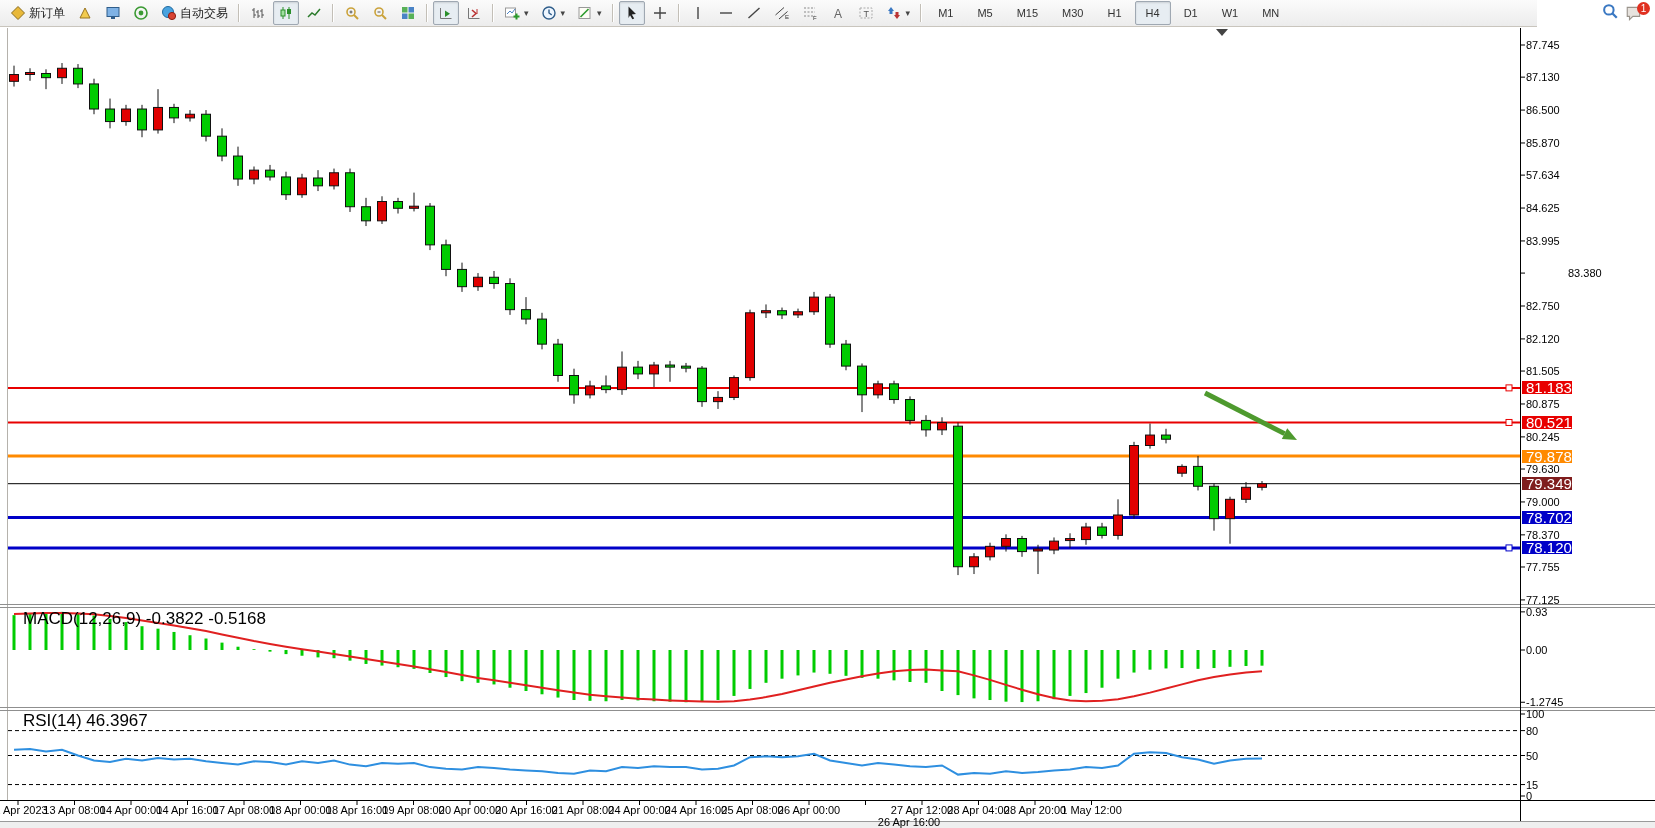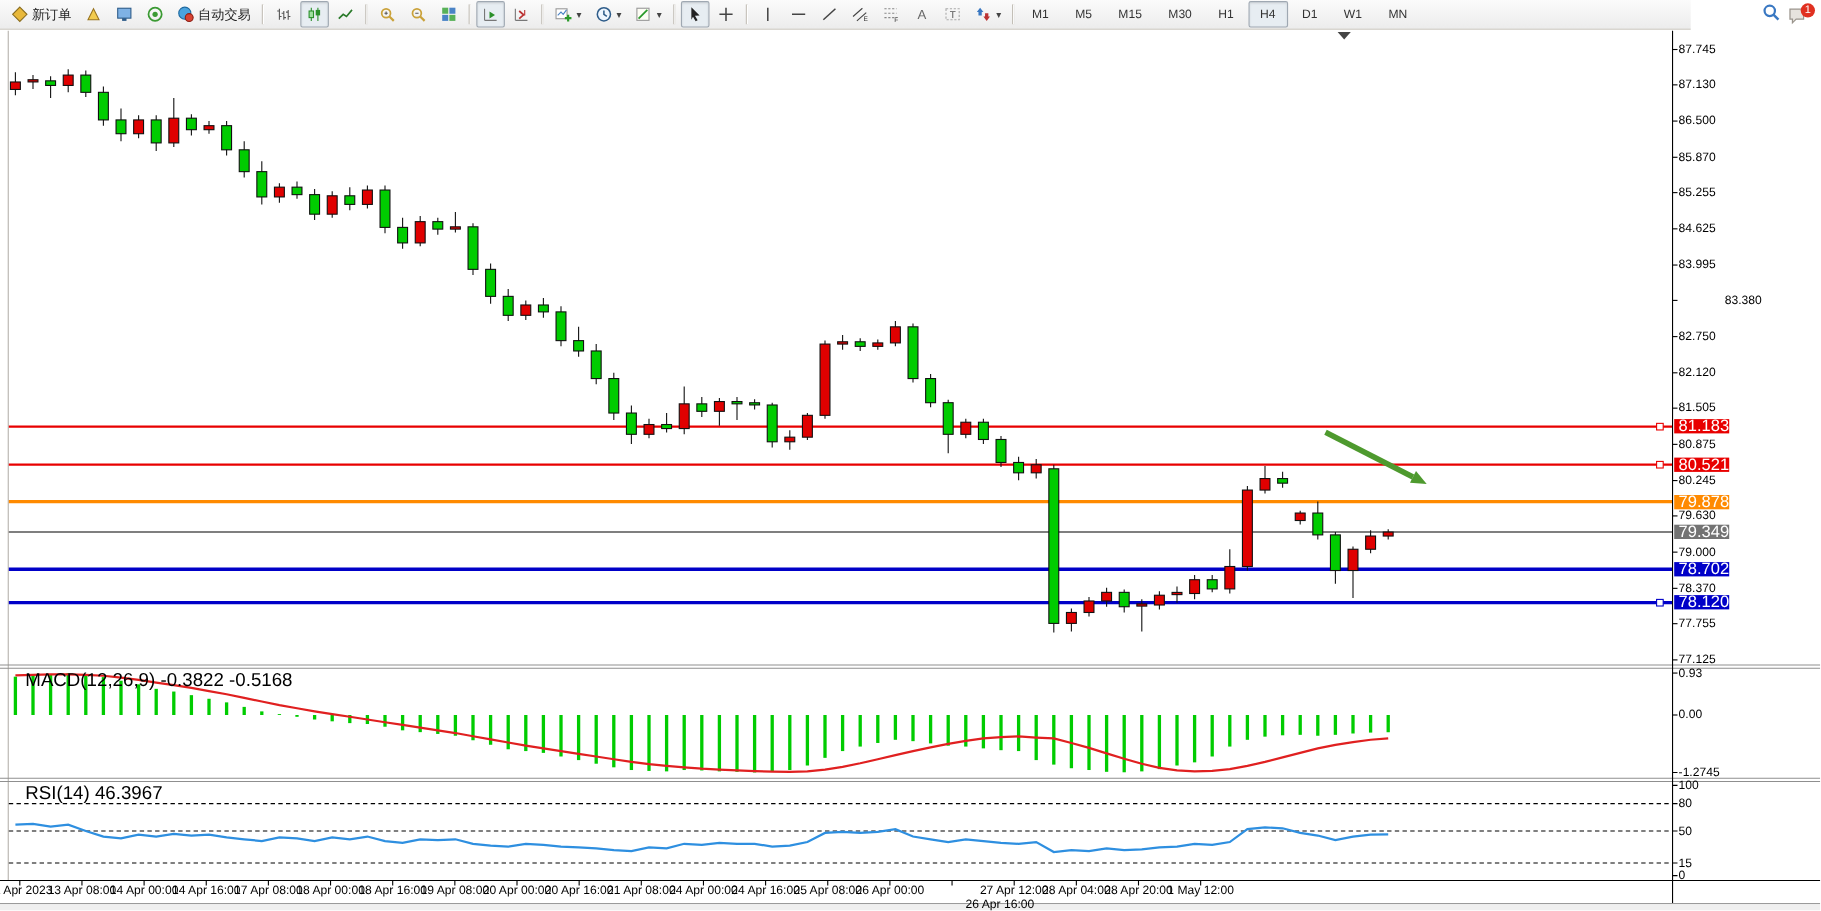--- a/index.html
+++ b/index.html
@@ -609,40 +609,40 @@
       <line x1="978.5" y1="801" x2="978.5" y2="805" stroke="#000"></line>
       <line x1="1035" y1="801" x2="1035" y2="805" stroke="#000"></line>
       <line x1="1091.5" y1="801" x2="1091.5" y2="805" stroke="#000"></line>
     </svg>
 
   <div id="labels">
       <div class="axlab" style="top: 39.0112px;">87.745</div>
       <div class="axlab" style="top: 71.145px;">87.130</div>
       <div class="axlab" style="top: 104.062px;">86.500</div>
       <div class="axlab" style="top: 136.98px;">85.870</div>
-      <div class="axlab" style="top: 169.114px;">85.255</div>
+      <div class="axlab" style="top: 169.114px;">57.634</div>
       <div class="axlab" style="top: 202.031px;">84.625</div>
       <div class="axlab" style="top: 234.949px;">83.995</div>
       <div class="axlab" style="top: 267.082px; padding-left: 42px;">83.380</div>
       <div class="axlab" style="top: 300px;">82.750</div>
       <div class="axlab" style="top: 332.917px;">82.120</div>
       <div class="axlab" style="top: 365.051px;">81.505</div>
       <div class="axlab" style="top: 397.969px;">80.875</div>
       <div class="axlab" style="top: 430.886px;">80.245</div>
       <div class="axlab" style="top: 463.02px;">79.630</div>
       <div class="axlab" style="top: 495.938px;">79.000</div>
       <div class="axlab" style="top: 528.855px;">78.370</div>
       <div class="axlab" style="top: 560.989px;">77.755</div>
       <div class="axlab" style="top: 593.906px;">77.125</div>
       <div class="badge" style="top: 381.376px; background: rgb(232, 0, 0);">81.183</div>
       <div class="badge" style="top: 415.965px; background: rgb(232, 0, 0);">80.521</div>
       <div class="badge" style="top: 449.562px; background: rgb(255, 138, 0);">79.878</div>
       <div class="badge" style="top: 511.008px; background: rgb(0, 0, 200);">78.702</div>
       <div class="badge" style="top: 541.417px; background: rgb(0, 0, 200);">78.120</div>
-      <div class="badge" style="top: 477.202px; background: #737373;">79.349</div>
+      <div class="badge" style="top: 477.202px; background: #7f1d1d;">79.349</div>
       <div class="axlab" style="top: 605.87px;">0.93</div>
       <div class="axlab" style="top: 644px;">0.00</div>
       <div class="axlab" style="top: 696.255px;">-1.2745</div>
       <div class="axlab" style="top: 708px;">100</div>
       <div class="axlab" style="top: 724.6px;">80</div>
       <div class="axlab" style="top: 749.5px;">50</div>
       <div class="axlab" style="top: 778.55px;">15</div>
       <div class="axlab" style="top: 790px;">0</div>
       <div class="datelab" style="left: 18px;">12 Apr 2023</div>
       <div class="datelab" style="left: 74.5px;">13 Apr 08:00</div>

